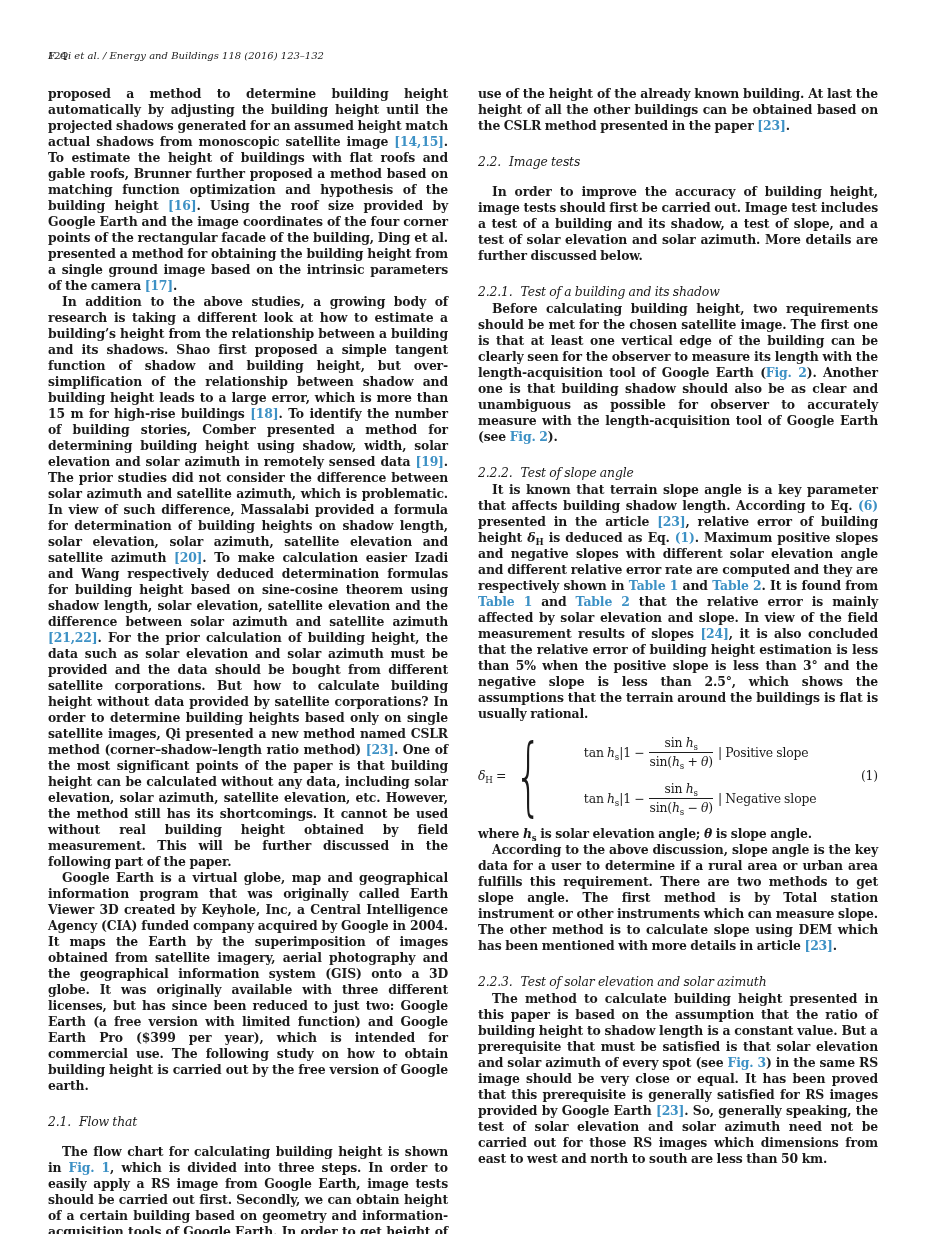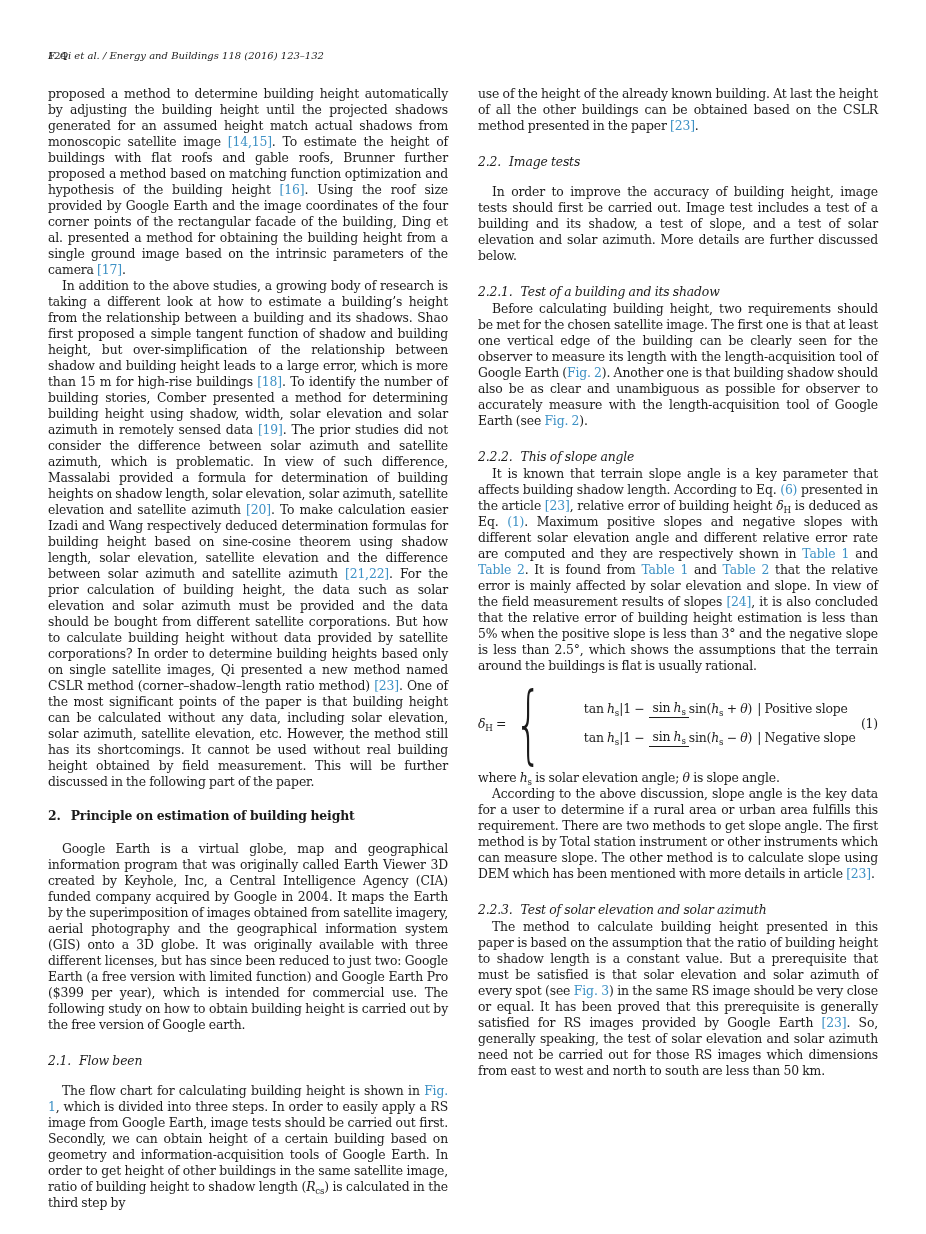--- a/index.html
+++ b/index.html
@@ -24,21 +24,21 @@
   .runhead{position:absolute;left:0;right:0;text-align:left;font-style:italic;}
   .col{
     position:absolute;top:86px;width:400px;
     font-size:12.4px;line-height:16px;
     text-align:justify;
     letter-spacing:-0.15px;word-spacing:-0.5px;
     hyphens:auto;-webkit-hyphens:auto;
   }
   .col-left{left:48px;}
   .col-right{left:478px;}
-  .col p{margin:0;}
+  .col p{margin:0;font-weight:bold;}
   .col p.ind{text-indent:14px;}
   .lnk{color:var(--link-color);}
   .it{font-style:italic;}
   sub{font-size:0.7em;line-height:0;}
   .h-bold{font-weight:bold;margin:18px 0 17px;}
   .h-bold .hnum{margin-right:10px;}
   .h-it{font-style:italic;margin:20px 0 14px;}
   .h-it .hnum{margin-right:8px;}
   .h-it.h3{margin-bottom:1px;}
   
@@ -50,60 +50,57 @@
   }
   .eq-lhs{margin-right:5px;}
   .brace{
     font-family:"DejaVu Sans", sans-serif;
     font-size:86px;font-weight:100;line-height:0.85;
     transform:scaleX(0.5);
     margin:0 -8px 0 -10px;
   }
   .cases{display:flex;flex-direction:column;gap:11px;margin-left:36px;}
   .case-row{display:flex;align-items:center;gap:2px;}
-  .frac{display:inline-flex;flex-direction:row;text-align:center;margin:0 3px;}
+  .frac{display:inline-flex;flex-direction:column;text-align:center;margin:0 3px;}
   .frac .num{display:block;border-bottom:1px solid var(--text-color);padding:0 3px 1px;}
   .frac .den{display:block;padding-top:1px;}
   .eqnum{position:absolute;right:0;top:50%;transform:translateY(-50%);}
 </style>
 </head>
 <body>
 
 <div class="page">
 
   <div class="hdr">
     <span class="pagenum">124</span>
     <span class="runhead">F. Qi et al. / Energy and Buildings 118 (2016) 123–132</span>
   </div>
 
   <div class="col col-left">
     <p><span>proposed a method to determine building height automatically by adjusting the building height until the projected shadows generated for an assumed height match actual shadows from monoscopic satellite image </span><span class="lnk">[14,15]</span><span>. To estimate the height of buildings with flat roofs and gable roofs, Brunner further proposed a method based on matching function optimization and hypothesis of the building height </span><span class="lnk">[16]</span><span>. Using the roof size provided by Google Earth and the image coordinates of the four corner points of the rectangular facade of the building, Ding et al. presented a method for obtaining the building height from a single ground image based on the intrinsic parameters of the camera </span><span class="lnk">[17]</span><span>.</span></p>
     <p class="ind"><span>In addition to the above studies, a growing body of research is taking a different look at how to estimate a building’s height from the relationship between a building and its shadows. Shao first proposed a simple tangent function of shadow and building height, but over-simplification of the relationship between shadow and building height leads to a large error, which is more than 15 m for high-rise buildings </span><span class="lnk">[18]</span><span>. To identify the number of building stories, Comber presented a method for determining building height using shadow, width, solar elevation and solar azimuth in remotely sensed data </span><span class="lnk">[19]</span><span>. The prior studies did not consider the difference between solar azimuth and satellite azimuth, which is problematic. In view of such difference, Massalabi provided a formula for determination of building heights on shadow length, solar elevation, solar azimuth, satellite elevation and satellite azimuth </span><span class="lnk">[20]</span><span>. To make calculation easier Izadi and Wang respectively deduced determination formulas for building height based on sine-cosine theorem using shadow length, solar elevation, satellite elevation and the difference between solar azimuth and satellite azimuth </span><span class="lnk">[21,22]</span><span>. For the prior calculation of building height, the data such as solar elevation and solar azimuth must be provided and the data should be bought from different satellite corporations. But how to calculate building height without data provided by satellite corporations? In order to determine building heights based only on single satellite images, Qi presented a new method named CSLR method (corner–shadow–length ratio method) </span><span class="lnk">[23]</span><span>. One of the most significant points of the paper is that building height can be calculated without any data, including solar elevation, solar azimuth, satellite elevation, etc. However, the method still has its shortcomings. It cannot be used without real building height obtained by field measurement. This will be further discussed in the following part of the paper.</span></p>
-    <div class="h-bold">
-      <span class="hnum">2.</span><span>Principle on estimation of building height</span>
-    </div>
     <p class="ind"><span>Google Earth is a virtual globe, map and geographical information program that was originally called Earth Viewer 3D created by Keyhole, Inc, a Central Intelligence Agency (CIA) funded company acquired by Google in 2004. It maps the Earth by the superimposition of images obtained from satellite imagery, aerial photography and the geographical information system (GIS) onto a 3D globe. It was originally available with three different licenses, but has since been reduced to just two: Google Earth (a free version with limited function) and Google Earth Pro ($399 per year), which is intended for commercial use. The following study on how to obtain building height is carried out by the free version of Google earth.</span></p>
     <div class="h-it">
-      <span class="hnum">2.1.</span><span>Flow been</span>
+      <span class="hnum">2.1.</span><span>Flow that</span>
     </div>
     <p class="ind"><span>The flow chart for calculating building height is shown in </span><span class="lnk">Fig. 1</span><span>, which is divided into three steps. In order to easily apply a RS image from Google Earth, image tests should be carried out first. Secondly, we can obtain height of a certain building based on geometry and information-acquisition tools of Google Earth. In order to get height of other buildings in the same satellite image, ratio of building height to shadow length (</span><span class="it">R</span><sub>cs</sub><span>) is calculated in the third step by</span></p>
   </div>
 
   <div class="col col-right">
     <p><span>use of the height of the already known building. At last the height of all the other buildings can be obtained based on the CSLR method presented in the paper </span><span class="lnk">[23]</span><span>.</span></p>
     <div class="h-it">
       <span class="hnum">2.2.</span><span>Image tests</span>
     </div>
     <p class="ind"><span>In order to improve the accuracy of building height, image tests should first be carried out. Image test includes a test of a building and its shadow, a test of slope, and a test of solar elevation and solar azimuth. More details are further discussed below.</span></p>
     <div class="h-it h3">
       <span class="hnum">2.2.1.</span><span>Test of a building and its shadow</span>
     </div>
     <p class="ind"><span>Before calculating building height, two requirements should be met for the chosen satellite image. The first one is that at least one vertical edge of the building can be clearly seen for the observer to measure its length with the length-acquisition tool of Google Earth (</span><span class="lnk">Fig. 2</span><span>). Another one is that building shadow should also be as clear and unambiguous as possible for observer to accurately measure with the length-acquisition tool of Google Earth (see </span><span class="lnk">Fig. 2</span><span>).</span></p>
     <div class="h-it h3">
-      <span class="hnum">2.2.2.</span><span>This of slope angle</span>
+      <span class="hnum">2.2.2.</span><span>Test of slope angle</span>
     </div>
     <p class="ind"><span>It is known that terrain slope angle is a key parameter that affects building shadow length. According to Eq. </span><span class="lnk">(6)</span><span> presented in the article </span><span class="lnk">[23]</span><span>, relative error of building height </span><span class="it">δ</span><sub>H</sub><span> is deduced as Eq. </span><span class="lnk">(1)</span><span>. Maximum positive slopes and negative slopes with different solar elevation angle and different relative error rate are computed and they are respectively shown in </span><span class="lnk">Table 1</span><span> and </span><span class="lnk">Table 2</span><span>. It is found from </span><span class="lnk">Table 1</span><span> and </span><span class="lnk">Table 2</span><span> that the relative error is mainly affected by solar elevation and slope. In view of the field measurement results of slopes </span><span class="lnk">[24]</span><span>, it is also concluded that the relative error of building height estimation is less than 5% when the positive slope is less than 3° and the negative slope is less than 2.5°, which shows the assumptions that the terrain around the buildings is flat is usually rational.</span></p>
 
     <div class="eq">
       <span class="eq-lhs"><span class="it">δ</span><sub>H</sub><span> =</span></span>
       <span class="brace">{</span>
       <div class="cases">
         <div class="case-row">
           <span><span>tan </span><span class="it">h</span><sub>s</sub><span>|1 − </span></span>
           <span class="frac">

